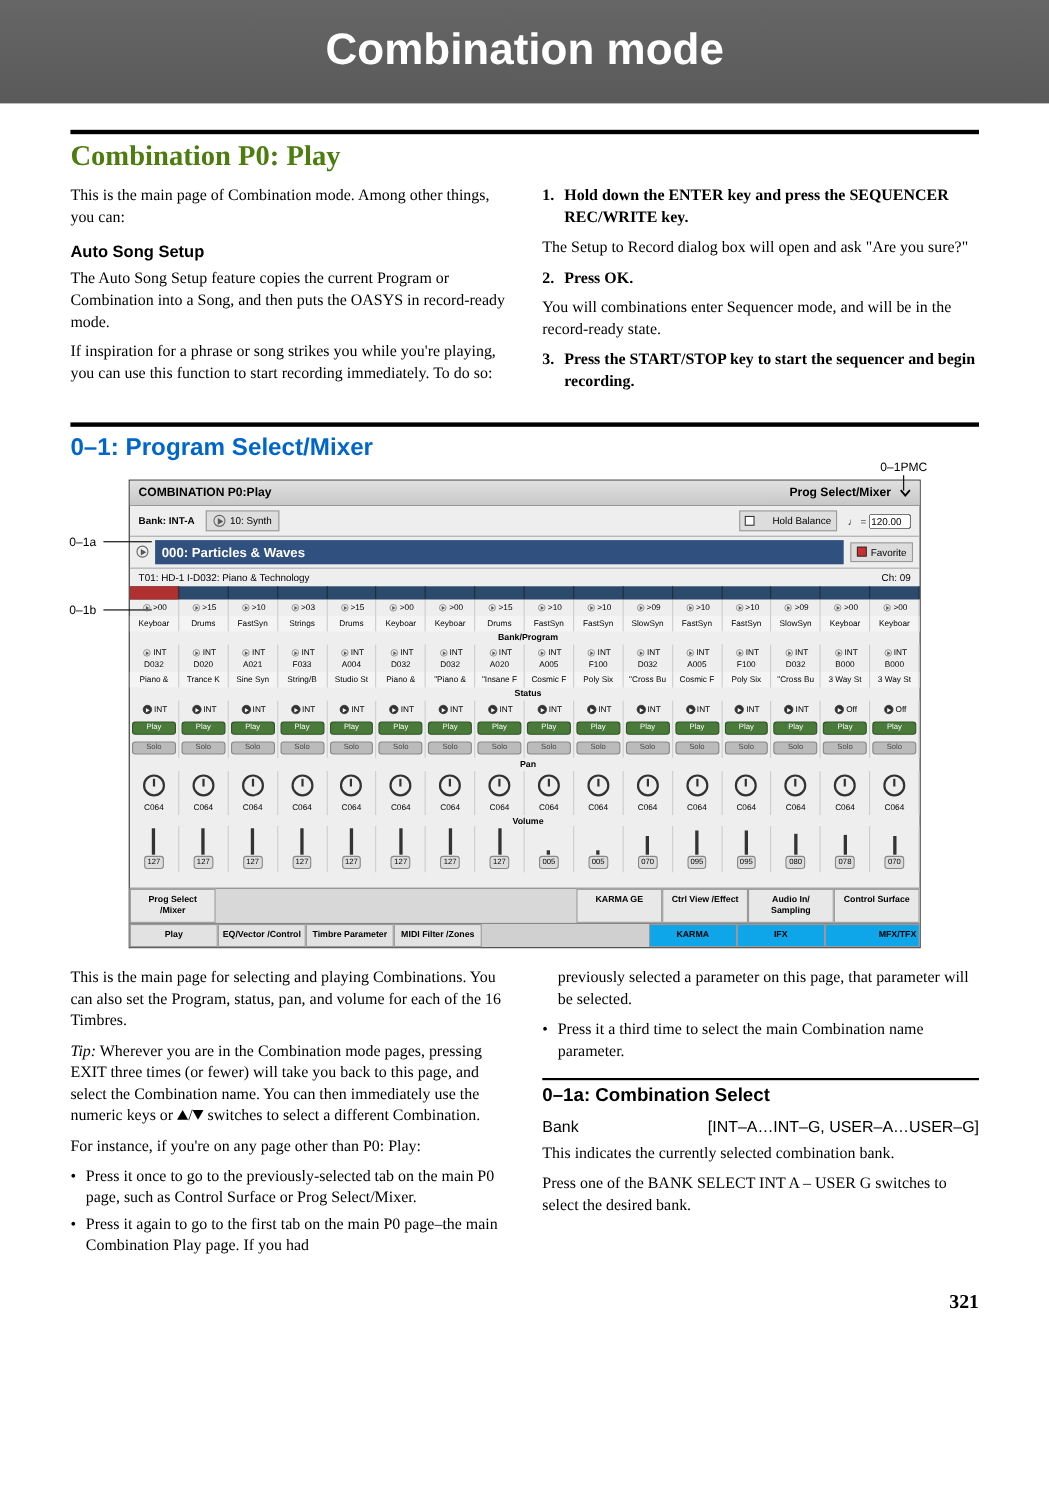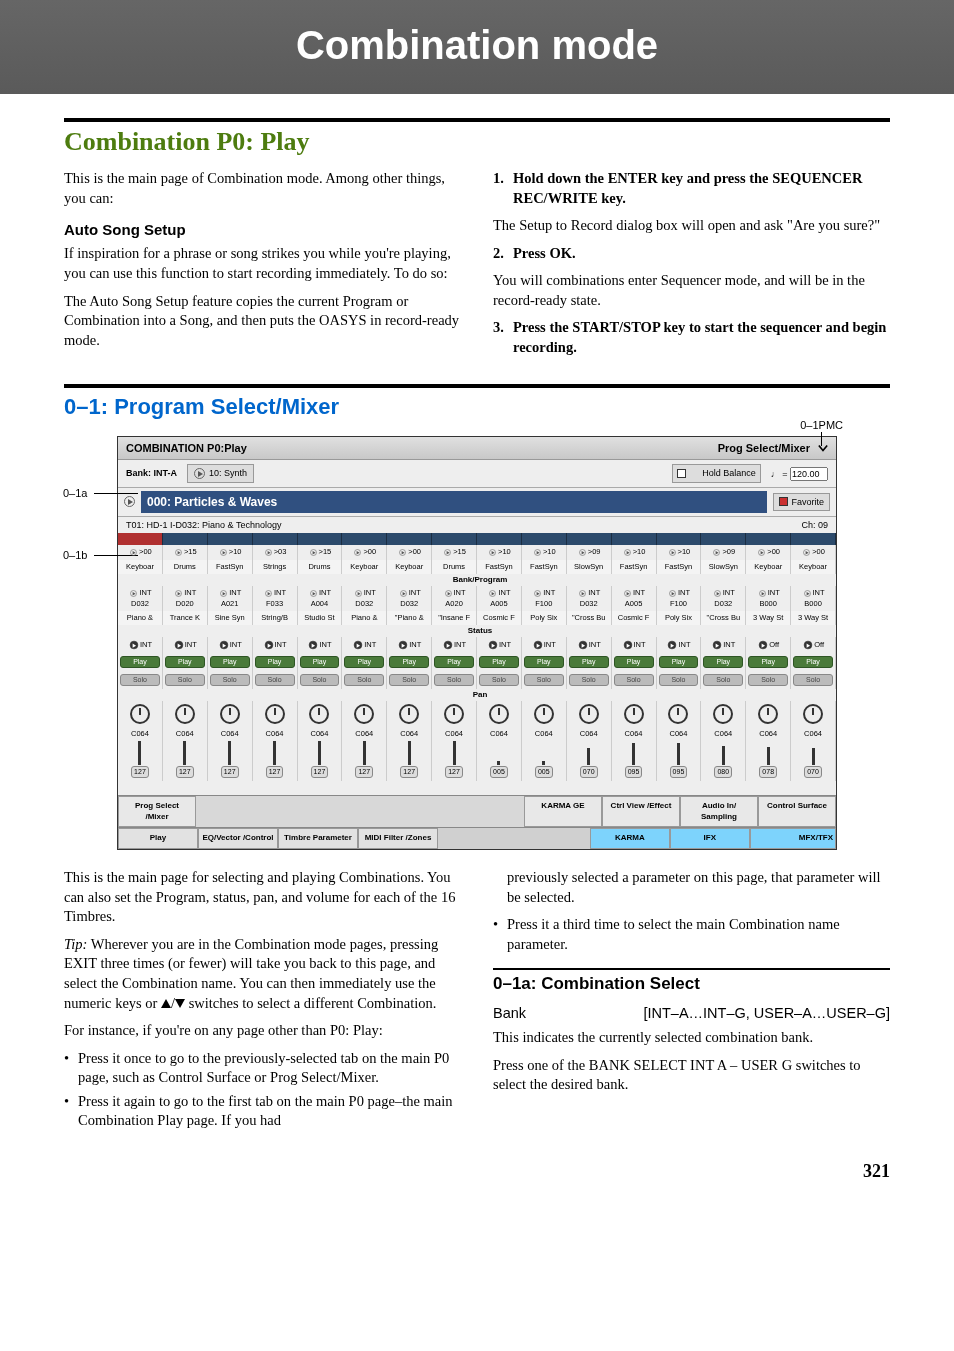--- a/index.html
+++ b/index.html
@@ -125,21 +125,21 @@
     .sspanel .grid{display:grid;grid-template-columns:repeat(16,1fr);font-size:7.5px;text-align:center;}
     .sspanel .grid .c{border-right:1px solid #ccc;padding:2px 1px;overflow:hidden;white-space:nowrap;}
     .sspanel .rowlabel{font-size:8px;font-weight:700;padding:1px 0 0 6px;}
     .sspanel .btncell{background:#4a7a3a;color:#fff;border:1px solid #2e5524;border-radius:3px;margin:1px;font-size:7px;line-height:10px;}
     .sspanel .solocell{background:#bbb;color:#444;border:1px solid #888;border-radius:3px;margin:1px;font-size:7px;line-height:10px;}
     .sspanel .knob{width:20px;height:20px;border:2px solid #333;border-radius:50%;margin:1px auto;position:relative;}
     .sspanel .knob::after{content:"";position:absolute;width:2px;height:7px;background:#333;left:50%;top:2px;transform:translateX(-50%);}
     .sspanel .volbox{border:1px solid #888;background:#ddd;border-radius:3px;font-size:7px;padding:0 2px;display:inline-block;margin:1px;}
     .sspanel .bottomtabs{display:flex;border-top:1px solid #888;background:#d0d0d0;}
     .sspanel .bottomtabs .bt{flex:1;text-align:center;border:1px solid #999;background:#e2e2e2;padding:4px 2px;font-size:8px;font-weight:700;}
-    .sspanel .bottomtabs .bt.right{background:#7dd3fc;}
+    .sspanel .bottomtabs .bt.right{background:#0ea5e9;}
     .sspanel .bottomtabs2{display:flex;border-top:1px solid #888;background:#d8d8d8;margin-top:14px;}
     .sspanel .bottomtabs2 .bt{text-align:center;border:1px solid #999;background:#e8e8e8;padding:4px 4px;font-size:8px;font-weight:700;}
     svg.chev{width:10px;height:10px;}
     .arrow{display:inline-block;width:11px;height:11px;border:1px solid #666;border-radius:50%;position:relative;vertical-align:middle;}
     .arrow::after{content:"";position:absolute;left:3px;top:2px;border-left:5px solid #555;border-top:3px solid transparent;border-bottom:3px solid transparent;}
     .darrow{display:inline-block;width:12px;height:12px;border:1px solid #333;background:#333;border-radius:50%;position:relative;vertical-align:middle;}
     .darrow::after{content:"";position:absolute;left:3px;top:3px;border-left:5px solid #fff;border-top:3px solid transparent;border-bottom:3px solid transparent;}
     .tri-up, .tri-down{display:inline-block;width:0;height:0;}
     .tri-up{border-left:5px solid transparent;border-right:5px solid transparent;border-bottom:9px solid #000;}
     .tri-down{border-left:5px solid transparent;border-right:5px solid transparent;border-top:9px solid #000;}
@@ -149,23 +149,23 @@
 
 <div class="header-band">
   <h1>Combination mode</h1>
 </div>
 
 <h2>Combination P0: Play</h2>
 
 <div class="two-col">
   <p>This is the main page of Combination mode. Among other things, you can:</p>
   <h4>Auto Song Setup</h4>
+  <p>The Auto Song Setup feature copies the current Program or Combination into a Song, and then puts the OASYS in record-ready mode.</p>
+
   <p>If inspiration for a phrase or song strikes you while you're playing, you can use this function to start recording immediately. To do so:</p>
-
-  <p>The Auto Song Setup feature copies the current Program or Combination into a Song, and then puts the OASYS in record-ready mode.</p>
   <ol class="steps">
     <li><span class="num">1.</span><span>Hold down the ENTER key and press the SEQUENCER REC/WRITE key.</span></li>
   </ol>
   <p>The Setup to Record dialog box will open and ask "Are you sure?"</p>
   <ol class="steps">
     <li><span class="num">2.</span><span>Press OK.</span></li>
   </ol>
   <p>You will combinations enter Sequencer mode, and will be in the record-ready state.</p>
   <ol class="steps">
     <li><span class="num">3.</span><span>Press the START/STOP key to start the sequencer and begin recording.</span></li>
@@ -508,20 +508,21 @@
         <div class="c">C064</div>
         <div class="c">C064</div>
         <div class="c">C064</div>
         <div class="c">C064</div>
         <div class="c">C064</div>
         <div class="c">C064</div>
         <div class="c">C064</div>
         <div class="c">C064</div>
       </div>
 
+    <div class="rowlabel" style="text-align:center;">Volume</div>
     <div class="grid" id="volrow" style="height:40px;align-items:end;">
         <div class="c">
           <div style="display:flex;flex-direction:column;align-items:center;justify-content:flex-end;height:38px;">
             <div style="width:3px;background:#333;height:30px;"></div>
             <span class="volbox">127</span>
           </div>
         </div>
         <div class="c">
           <div style="display:flex;flex-direction:column;align-items:center;justify-content:flex-end;height:38px;">
             <div style="width:3px;background:#333;height:30px;"></div>

